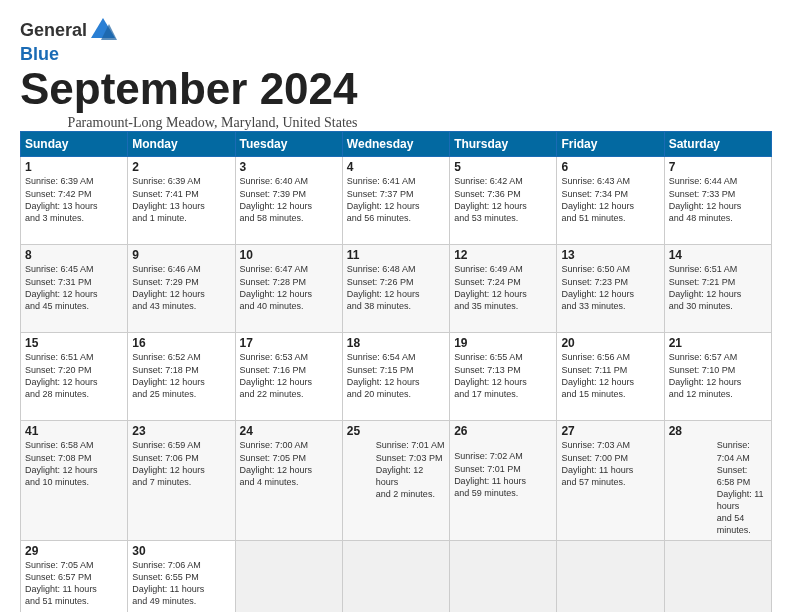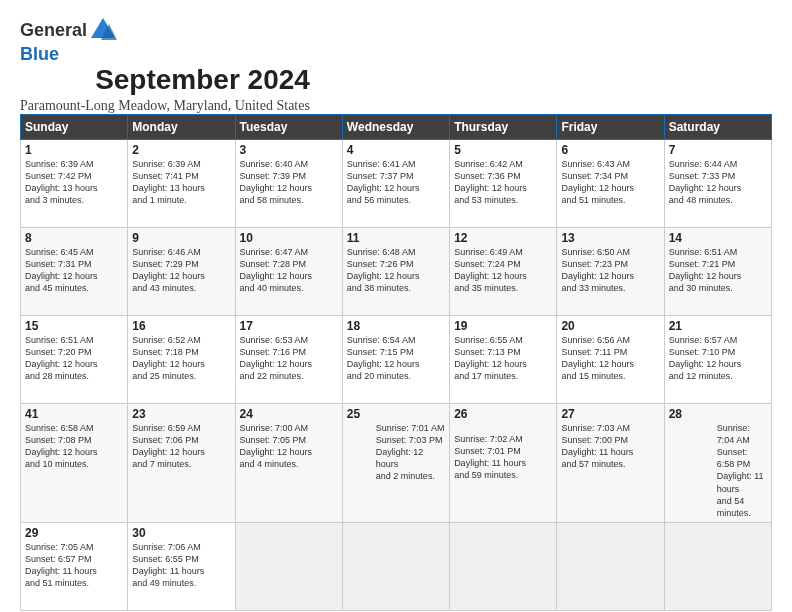--- a/index.html
+++ b/index.html
@@ -44,40 +44,40 @@
     }
     .logo-icon {
       width: 28px;
       height: 28px;
       margin-left: 2px;
     }
     .title-section {
       text-align: right;
     }
     .month-title {
-      font-size: 28px;
+      font-size: 44px;
       font-weight: bold;
       color: #222;
       line-height: 1.1;
     }
     .location-title {
       font-size: 14px;
       color: #444;
       margin-top: 2px;
       font-family: Liberation Serif, serif;
     }
     .calendar {
       flex: 1;
       border: 1px solid #ccc;
       border-collapse: collapse;
       width: 100%;
       table-layout: fixed;
     }
     .calendar thead th {
-      background-color: #404040;
+      background-color: #0369a1;
       color: white;
       font-size: 12px;
       font-weight: bold;
       padding: 5px 4px;
       text-align: left;
       border: 1px solid #1a6bb5;
     }
     .calendar tbody td {
       border: 1px solid #ccc;
       vertical-align: top;

